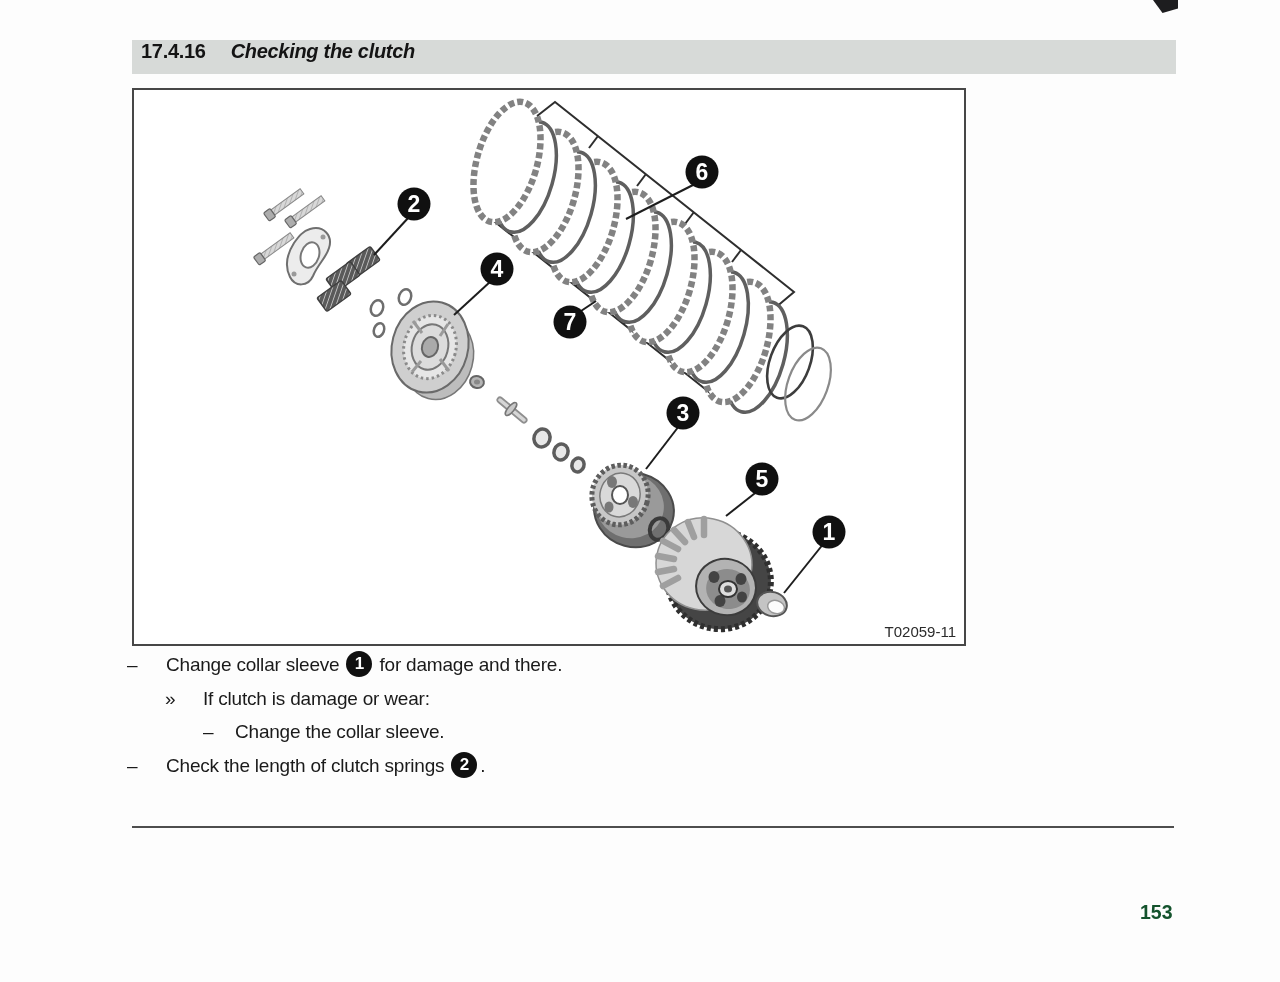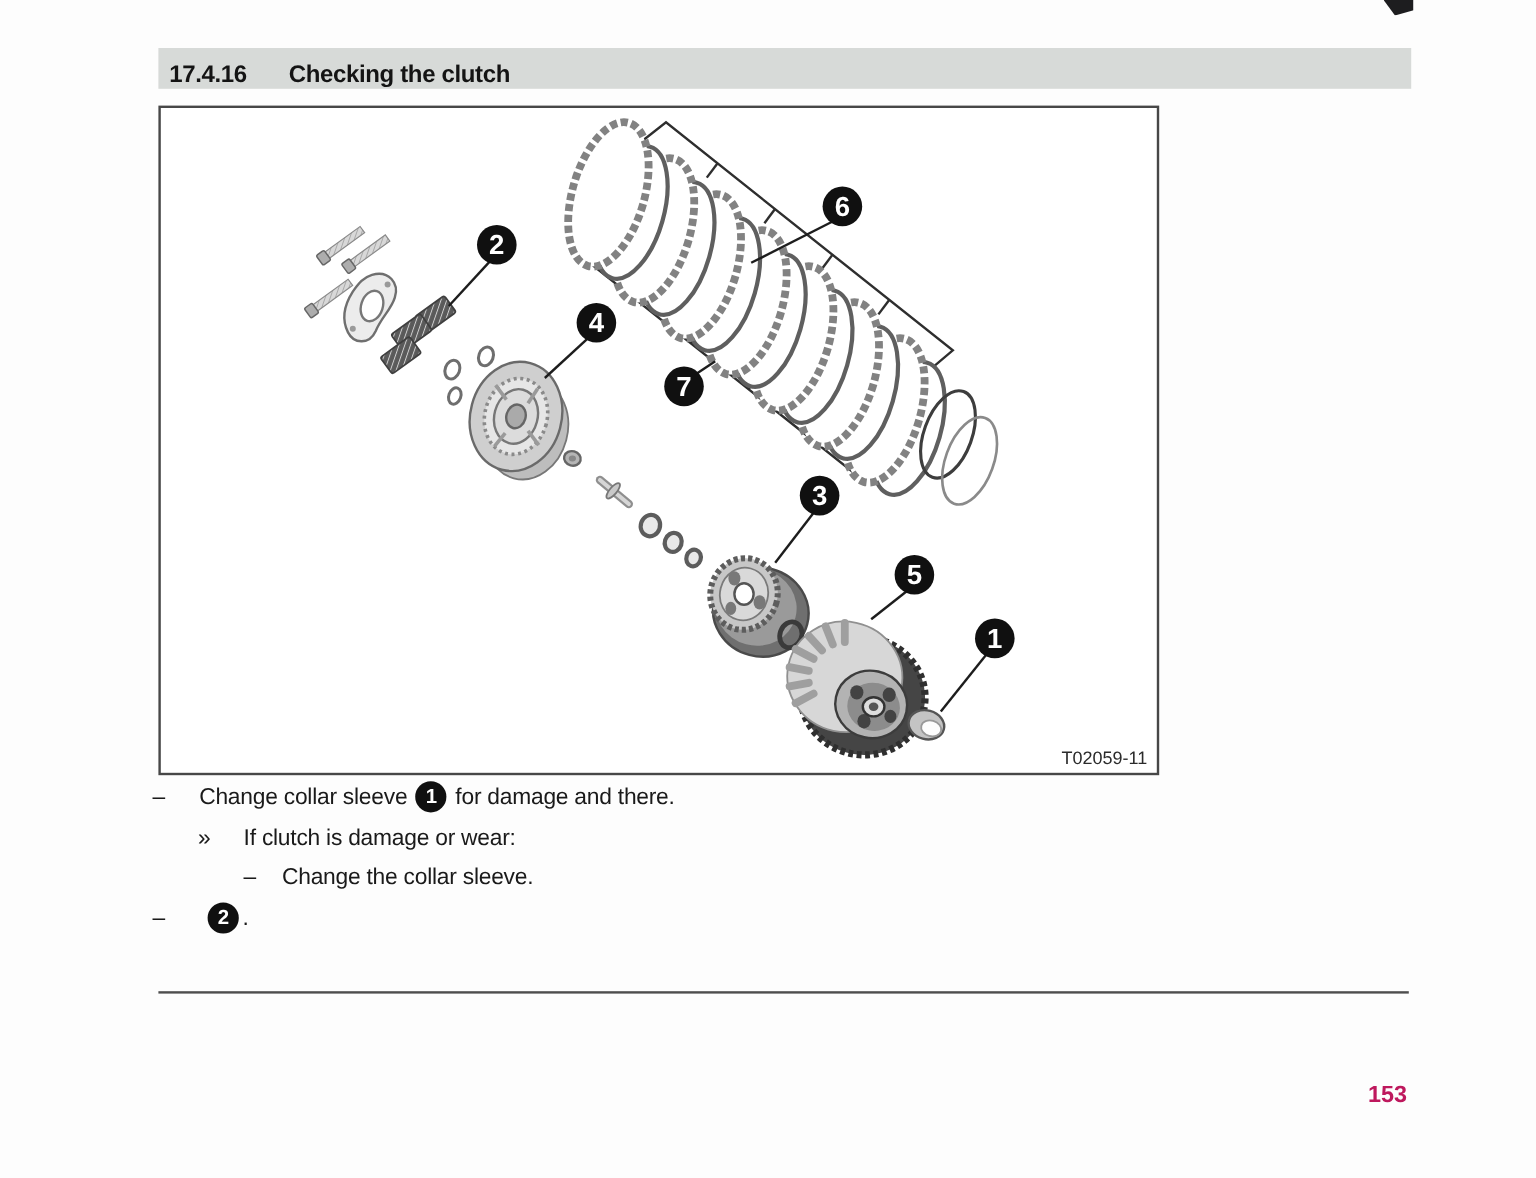--- a/index.html
+++ b/index.html
@@ -3,38 +3,38 @@
 <meta charset="utf-8">
 <style>
   html,body{margin:0;padding:0;background:#ffffff;}
   #page{position:relative;width:1280px;height:982px;background:#fdfdfd;overflow:hidden;
         font-family:"Liberation Sans","DejaVu Sans",sans-serif;color:#1c1c1c;}
   
   .corner-glyph{position:absolute;left:1153px;top:0;width:25px;height:13px;background:#1d1d1f;
         clip-path:polygon(0% 0%,100% 0%,100% 66%,38% 100%);}
   
   .header-bar{position:absolute;left:132px;top:40px;width:1044px;height:34px;background:#d7dad8;
-        display:flex;align-items:flex-end;font-weight:bold;font-size:20px;letter-spacing:-0.3px;color:#141414;}
+        display:flex;align-items:flex-start;font-weight:bold;font-size:20px;letter-spacing:-0.3px;color:#141414;}
   .header-bar .secno{margin-left:9px;}
-  .header-bar .title{margin-left:35px;}
+  .header-bar .title{margin-left:25px;font-style:italic;}
   
   .figure-frame{position:absolute;left:132px;top:88px;width:830px;height:554px;
         border:2px solid #474747;box-sizing:content-box;background:#ffffff;}
   .figure-frame svg{display:block;width:830px;height:554px;}
   
   .instr{position:absolute;display:flex;align-items:center;height:28px;font-size:19px;letter-spacing:-0.2px;color:#1a1a1a;}
   .instr .b1{display:inline-block;width:39px;flex:0 0 39px;}
   .instr .b2{display:inline-block;width:38px;flex:0 0 38px;}
   .instr .b3{display:inline-block;width:32px;flex:0 0 32px;}
   .badge{display:inline-flex;align-items:center;justify-content:center;width:26px;height:26px;
         border-radius:50%;background:#101010;color:#ffffff;font-weight:bold;font-size:17px;
         margin:0 7px;transform:translateY(-1px);}
   .badge.tight{margin-right:3px;}
   .bottom-rule{position:absolute;left:132px;top:826px;width:1042px;height:2px;background:#4e4e4e;}
-  .page-number{position:absolute;left:1140px;top:901px;font-size:19.5px;font-weight:bold;color:#be185d;}
+  .page-number{position:absolute;left:1140px;top:901px;font-size:19.5px;font-weight:bold;color:#14532d;}
   text.callout-num{font-family:"Liberation Sans","DejaVu Sans",sans-serif;font-weight:bold;font-size:23px;fill:#ffffff;}
   text.figcode{font-family:"Liberation Sans","DejaVu Sans",sans-serif;font-size:15px;fill:#2b2b2b;}
 </style>
 </head>
 <body>
 
 <div id="page">
 
   <div class="corner-glyph"></div>
 
@@ -248,20 +248,21 @@
     <span>If clutch is damage or wear:</span>
   </div>
 
   <div class="instr" style="left:203px;top:718px;">
     <span class="b3">–</span>
     <span>Change the collar sleeve.</span>
   </div>
 
   <div class="instr" style="left:127px;top:752px;">
     <span class="b1">–</span>
+    <span>Check the length of clutch springs</span>
     <span class="badge tight">2</span>
     <span>.</span>
   </div>
 
   <div class="bottom-rule"></div>
   <div class="page-number">153</div>
 
 </div>
 
 </body></html>

